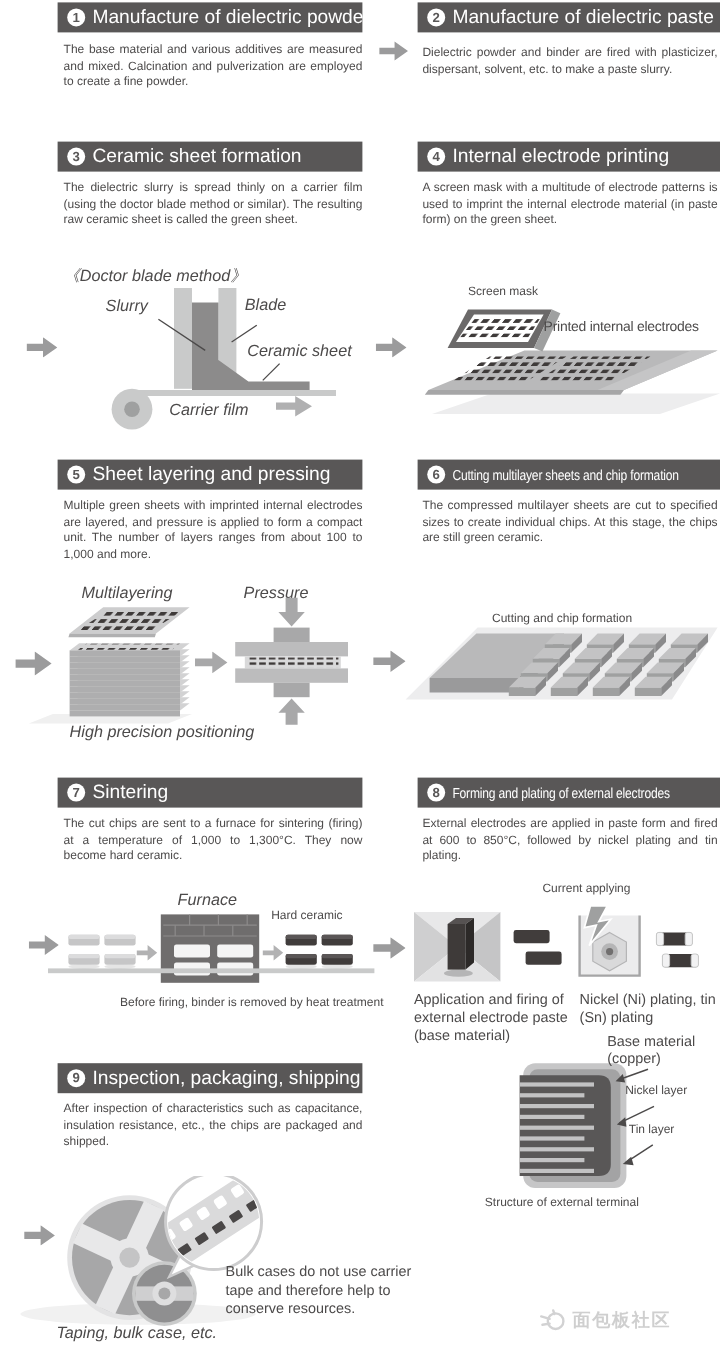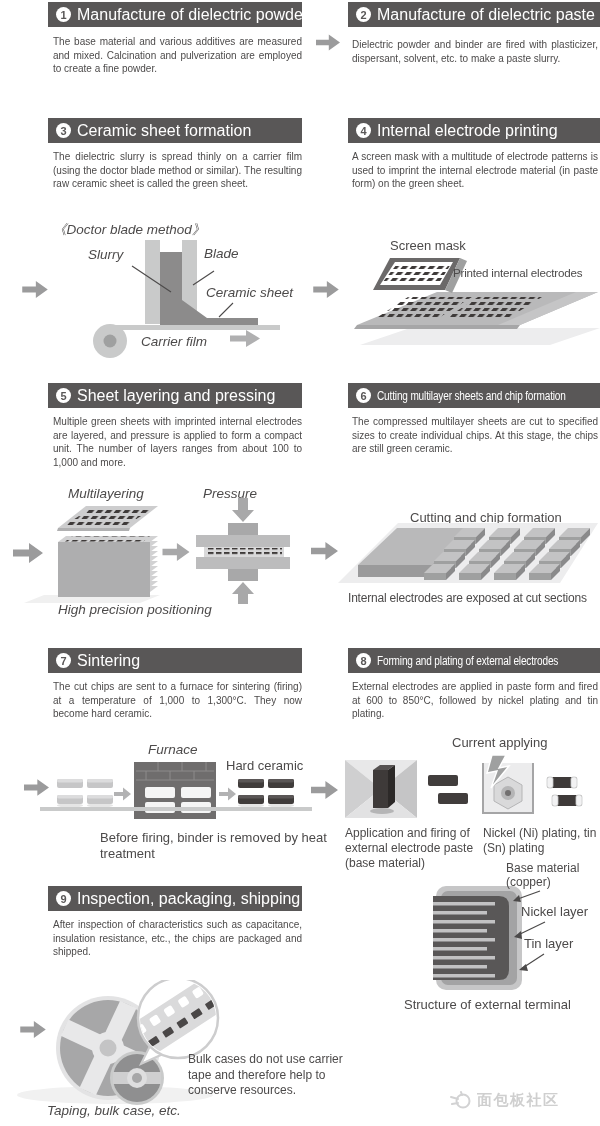--- a/index.html
+++ b/index.html
@@ -6,21 +6,21 @@
   .canvas{position:relative;width:600px;height:1126px;background:#fff;overflow:hidden;
           font-family:"Liberation Sans","DejaVu Sans",sans-serif;color:#4c4a4a;}
   .hdr{position:absolute;height:25px;background:#595757;color:#fff;display:flex;
        align-items:center;gap:6px;padding:0 6px 0 8px;box-sizing:border-box;}
   .badge{width:15px;height:15px;border-radius:50%;background:#fff;color:#595757;
          font-size:11px;font-weight:700;display:flex;align-items:center;justify-content:center;flex:0 0 15px;}
   .hdr-t{font-size:16px;white-space:nowrap;}
   .hdr-t.cond{font-size:12px;display:inline-block;transform:scaleX(0.84);
               transform-origin:left center;letter-spacing:-0.2px;}
   .body-txt{position:absolute;font-size:10px;line-height:1.36;text-align:justify;color:#4c4a4a;}
-  .lbl{position:absolute;color:#4c4a4a;font-size:13px;line-height:1.25;}
+  .lbl{position:absolute;color:#4c4a4a;font-size:10px;line-height:1.25;}
   .lbl.s12{font-size:12px;}
   .lbl.s135{font-size:13.5px;font-style:italic;}
   .nowrap{white-space:nowrap;}
   .art{position:absolute;}
   .arr{position:absolute;}
   .watermark{position:absolute;left:448px;top:1088px;display:flex;align-items:center;gap:5px;
              color:#cfcfcf;font-size:15px;letter-spacing:1.5px;font-weight:700;}
 </style>
 </head>
 <body>
@@ -216,21 +216,20 @@
       <use href="#chipCube" x="229" y="35"></use>
     <use href="#chipCube" x="114" y="47"></use>
       <use href="#chipCube" x="149" y="47"></use>
       <use href="#chipCube" x="184" y="47"></use>
       <use href="#chipCube" x="219" y="47"></use>
     <use href="#chipCube" x="104" y="59"></use>
       <use href="#chipCube" x="139" y="59"></use>
       <use href="#chipCube" x="174" y="59"></use>
       <use href="#chipCube" x="209" y="59"></use>
   </svg>
-  <div class="lbl nowrap s12" style="left:348px;top:591px;letter-spacing:-0.2px">Internal electrodes are exposed at cut sections</div>
 
   <div class="lbl s135" style="left:148px;top:742px">Furnace</div>
   <div class="lbl" style="left:226px;top:758px">Hard ceramic</div>
   <svg class="art" style="left:0;top:755px;width:320px;height:105px" viewBox="0 0 320 105">
     <rect x="134" y="7" width="82" height="57" fill="#6f6d6d"></rect>
     <line x1="136" y1="16" x2="214" y2="16" stroke="#8d8b8b" stroke-width="1"></line>
     <line x1="136" y1="25" x2="214" y2="25" stroke="#8d8b8b" stroke-width="1"></line>
     <line x1="158" y1="7" x2="158" y2="16" stroke="#8d8b8b" stroke-width="1"></line>
     <line x1="182" y1="7" x2="182" y2="16" stroke="#8d8b8b" stroke-width="1"></line>
     <line x1="206" y1="7" x2="206" y2="16" stroke="#8d8b8b" stroke-width="1"></line>

